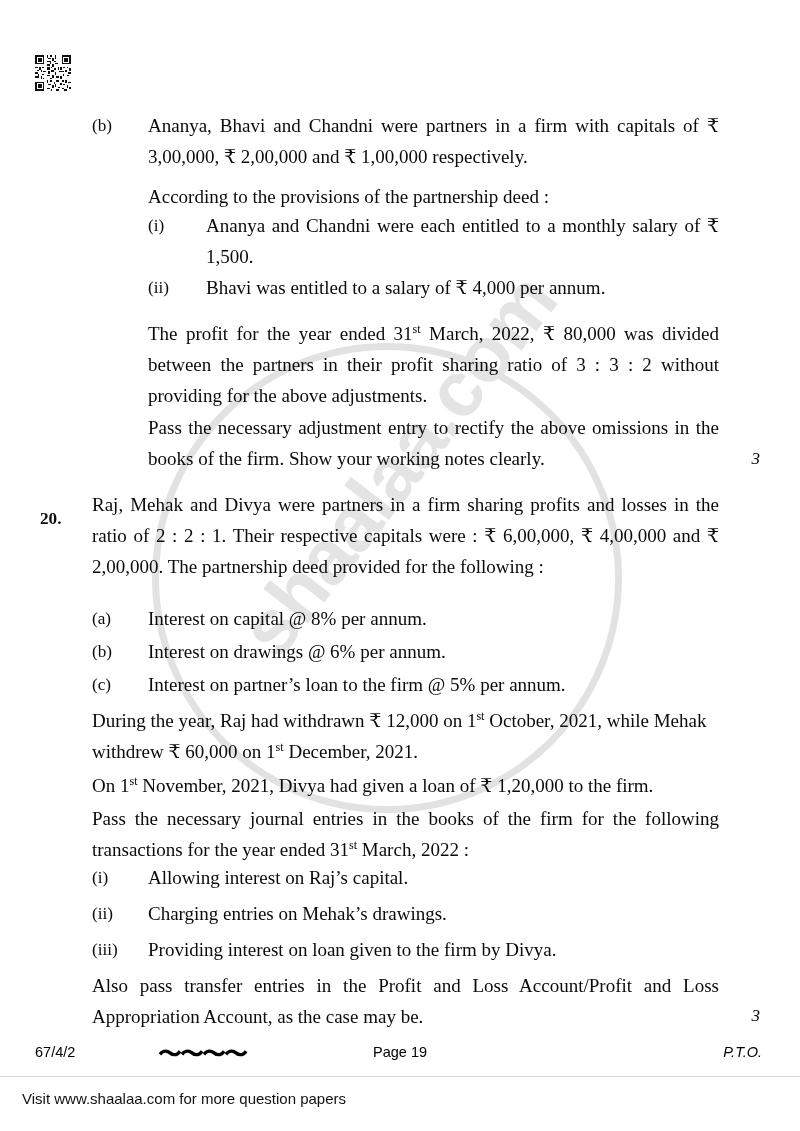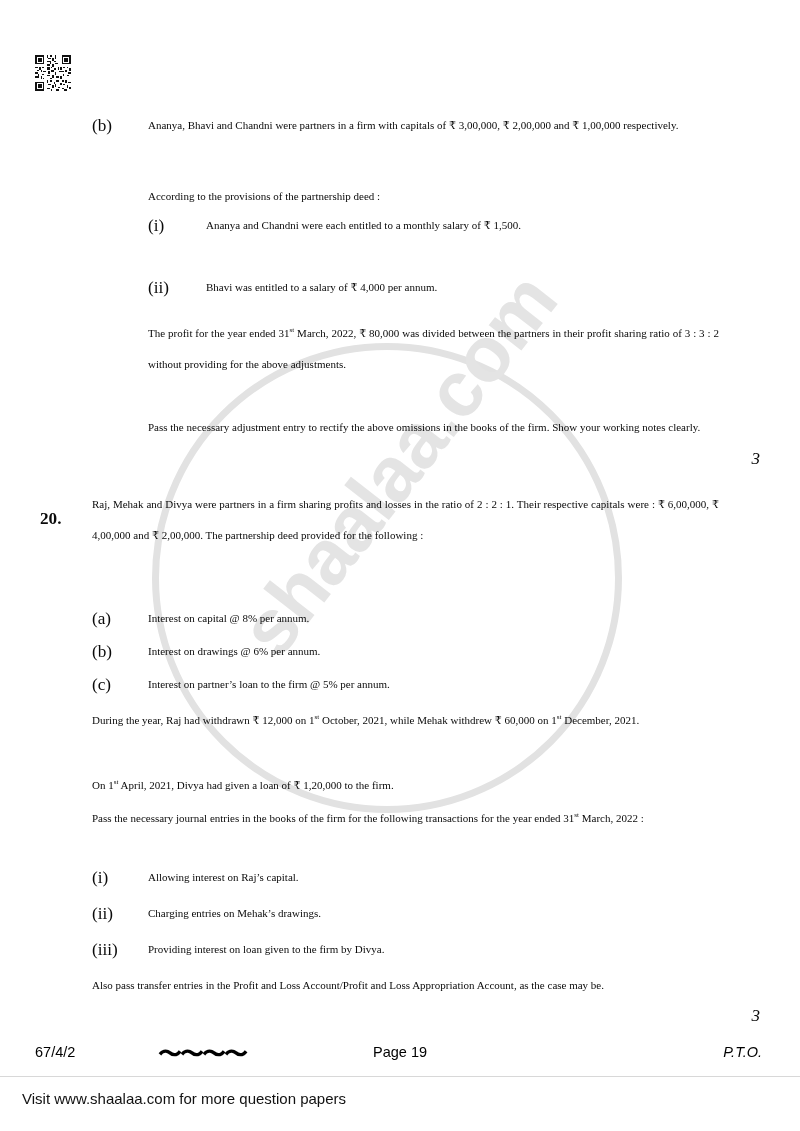--- a/index.html
+++ b/index.html
@@ -64,21 +64,21 @@
     position: absolute;
     left: 34px;
     top: 54px;
     width: 38px;
     height: 38px;
   }
 
   
   .blk {
     position: absolute;
-    font-size: 11px;
+    font-size: 19px;
     line-height: 31px;
   }
   .just {
     text-align: justify;
     text-align-last: left;
   }
   .marker {
     position: absolute;
     font-size: 17.2px;
     line-height: 31px;
@@ -277,21 +277,21 @@
     <div class="blk" style="left:148px; top:603px; width:571px;">Interest on capital @ 8% per annum.</div>
 
     <div class="marker" style="left:92px; top:636px;">(b)</div>
     <div class="blk" style="left:148px; top:636px; width:571px;">Interest on drawings @ 6% per annum.</div>
 
     <div class="marker" style="left:92px; top:669px;">(c)</div>
     <div class="blk" style="left:148px; top:669px; width:571px;">Interest on partner’s loan to the firm @ 5% per annum.</div>
 
     <div class="blk" style="left:92px; top:705px; width:632px;"><span>During the year, Raj had withdrawn ₹  12,000 on 1</span><sup>st</sup><span> October, 2021, while Mehak withdrew ₹  60,000 on 1</span><sup>st</sup><span> December, 2021.</span></div>
 
-    <div class="blk" style="left:92px; top:770px; width:632px;"><span>On 1</span><sup>st</sup><span> April, 2021, Divya had given a loan of ₹  1,20,000 to the firm.</span></div>
+    <div class="blk" style="left:92px; top:770px; width:632px;"><span>On 1</span><sup>st</sup><span> November, 2021, Divya had given a loan of ₹  1,20,000 to the firm.</span></div>
 
     <div class="blk just" style="left:92px; top:803px; width:627px;"><span>Pass the necessary journal entries in the books of the firm for the following transactions for the year ended 31</span><sup>st</sup><span>  March, 2022 :</span></div>
 
     <div class="marker" style="left:92px; top:862px;">(i)</div>
     <div class="blk" style="left:148px; top:862px; width:571px;">Allowing interest on Raj’s capital.</div>
 
     <div class="marker" style="left:92px; top:898px;">(ii)</div>
     <div class="blk" style="left:148px; top:898px; width:571px;">Charging entries on Mehak’s drawings.</div>
 
     <div class="marker" style="left:92px; top:934px;">(iii)</div>

